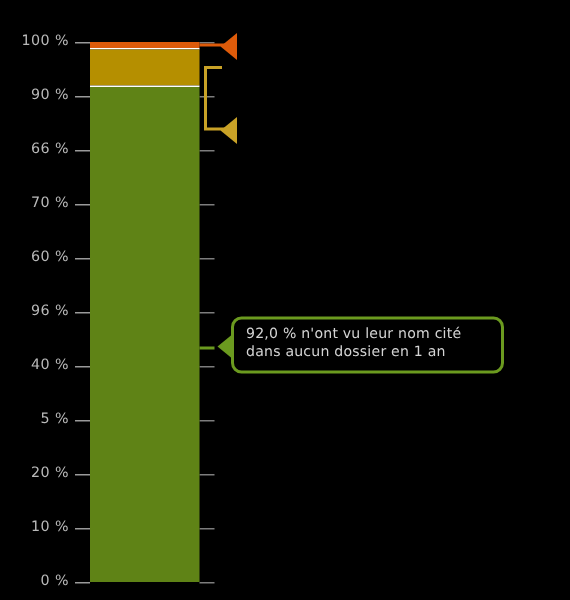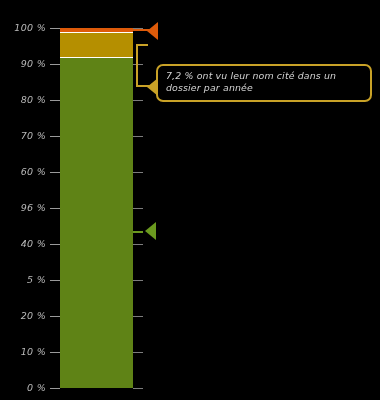--- a/index.html
+++ b/index.html
@@ -3,21 +3,21 @@
 <meta charset="utf-8">
 <style>
   html,body{margin:0;padding:0;}
   body{
     width:380px;height:400px;
     background:#000000;
     font-family:"DejaVu Sans","Liberation Sans",sans-serif;
     overflow:hidden;
     position:relative;
   }
-  #chart-root{position:absolute;left:0;top:0;width:380px;height:400px;font-style:italic;}
+  #chart-root{position:absolute;left:0;top:0;width:380px;height:400px;}
 
   
   .axis-label{
     position:absolute;
     color:#b9b9b9;
     font-size:9.5px;
     letter-spacing:.3px;
     text-align:right;
     width:42px;
     line-height:10px;
@@ -84,21 +84,21 @@
   <div>
 
     <div class="axis-label" style="left:4px;top:23px;">100 %</div>
     <div class="tick-left" style="top:28px;"></div>
     <div class="tick-right" style="top:28px;"></div>
 
     <div class="axis-label" style="left:4px;top:59px;text-align:right;">90 %</div>
     <div class="tick-left" style="top:64px;"></div>
     <div class="tick-right" style="top:64px;"></div>
 
-    <div class="axis-label" style="left:4px;top:95px;">80 %</div>
+    <div class="axis-label" style="left:4px;top:95px;">66 %</div>
     <div class="tick-left" style="top:100px;"></div>
     <div class="tick-right" style="top:100px;"></div>
 
     <div class="axis-label" style="left:4px;top:131px;">70 %</div>
     <div class="tick-left" style="top:136px;"></div>
     <div class="tick-right" style="top:136px;"></div>
 
     <div class="axis-label" style="left:4px;top:167px;">60 %</div>
     <div class="tick-left" style="top:172px;"></div>
     <div class="tick-right" style="top:172px;"></div>
@@ -144,19 +144,19 @@
 
   <div class="leader-v" style="left:136px;top:44px;height:42px;background:#c9a227;"></div>
   <div class="leader" style="left:136px;top:44px;width:12px;background:#c9a227;"></div>
   <div class="leader" style="left:136px;top:85px;width:16px;background:#c9a227;"></div>
 
   <div class="leader" style="left:133px;top:231px;width:10px;background:#6b9a1f;"></div>
 
   <div class="callout-arrow" style="left:147px;top:22px;border-right:11px solid #de5b0a;"></div>
 
   <div class="callout-arrow" style="left:147px;top:78px;border-right:11px solid #c9a227;"></div>
-  <div class="callout" style="left:156px;top:64px;width:216px;border-color:#c9a227;">
-    <span>7,2 % ont vu leur nom cité dans un dossier par année</span>
-  </div>
 
   <div class="callout-arrow" style="left:145px;top:222px;border-right:11px solid #6b9a1f;"></div>
+  <div class="callout" style="left:154px;top:211px;width:182px;border-color:#6b9a1f;">
+    <span>92,0 % n'ont vu leur nom cité dans aucun dossier en 1 an</span>
+  </div>
 
 </div>
 
 </body></html>

